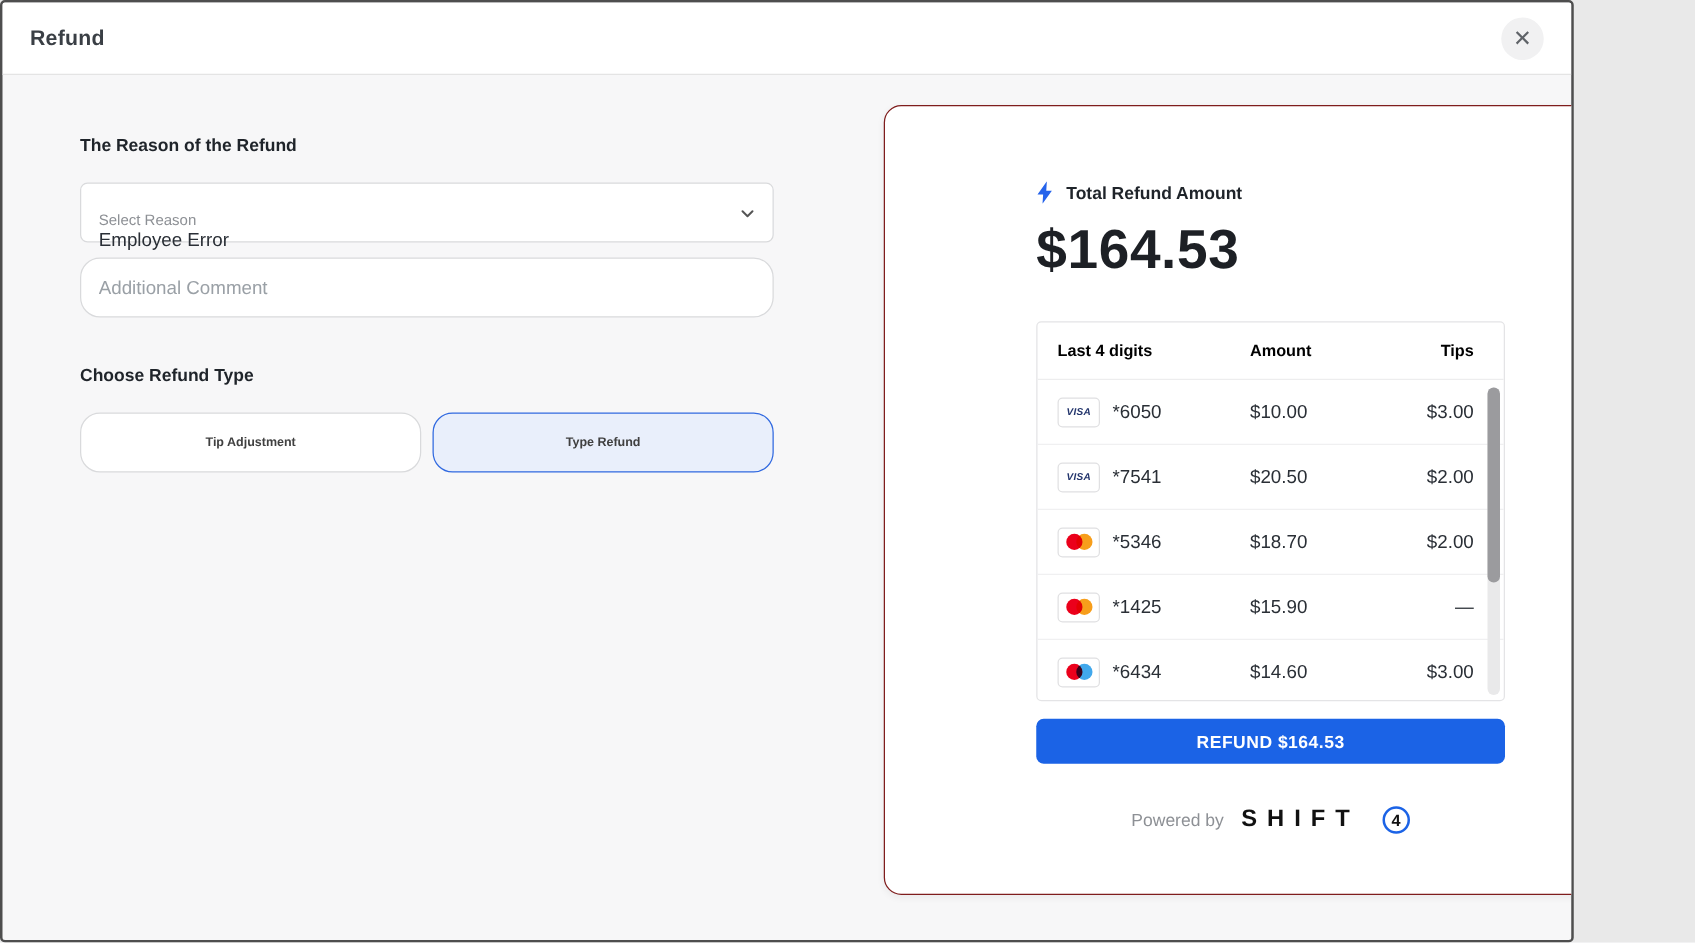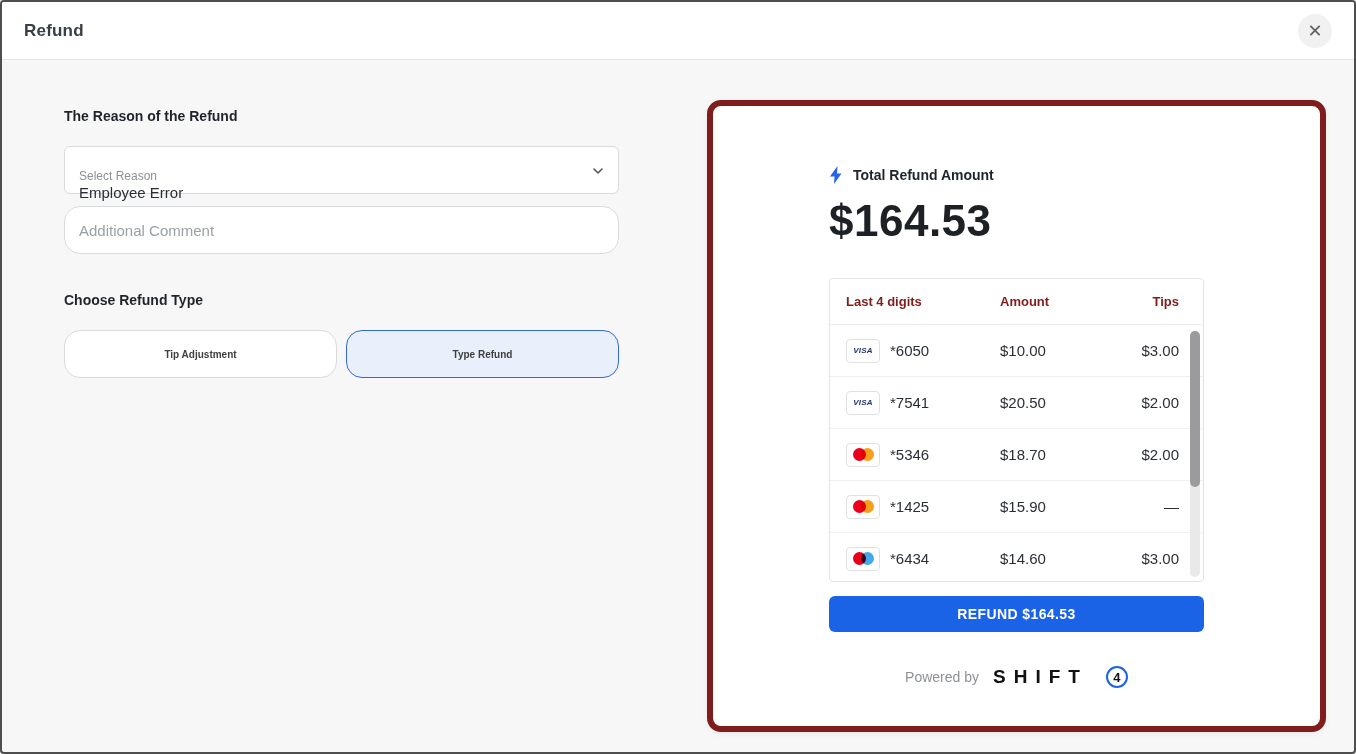--- a/index.html
+++ b/index.html
@@ -1,20 +1,20 @@
 <!DOCTYPE html>
 <html><head>
 <meta charset="utf-8">
 <style>
   * { margin:0; padding:0; box-sizing:border-box; }
   html,body { width:1356px; height:754px; }
   body { font-family:"Liberation Sans","DejaVu Sans",sans-serif; background:#e9e9e9; }
 
   .frame {
-    position:relative; width:1356px; height:754px;
+    position:relative; width:1259px; height:754px;
     border:2px solid #4e4e4e; border-radius:4px;
     background:#f7f7f8; overflow:hidden;
   }
 
   
   .header {
     position:relative; height:58px; background:#ffffff;
     border-bottom:1px solid #e4e4e4;
     display:flex; align-items:center; padding:0 22px;
   }
@@ -53,37 +53,37 @@
   .type-row { margin-top:22px; display:flex; gap:9px; }
   .type-btn {
     flex:1; height:48px; background:#fff; border:1px solid #d9dadc;
     border-radius:16px; font-family:inherit; font-size:10px; font-weight:bold;
     color:#404040; cursor:pointer;
   }
   .type-btn.selected { background:#e9effb; border:1px solid #3069e0; }
 
   
   .summary-card {
-    position:absolute; left:705px; top:40px; width:619px; height:632px;
-    background:#fff; border:6px solid #7f1d1d; border-radius:14px;
+    position:absolute; left:705px; top:24px; width:619px; height:632px;
+    background:#fff; border:1px solid #7f1d1d; border-radius:14px;
     box-shadow:0 2px 6px rgba(0,0,0,.05);
   }
   .card-inner { width:375px; margin:0 auto; padding-top:60px; }
   .total-row { display:flex; align-items:center; gap:10px; }
   .bolt { width:14px; height:18px; color:#2563eb; }
   .total-label { font-size:14px; font-weight:bold; color:#1f242a; }
   .amount { margin-top:12px; font-size:44px; font-weight:600; color:#1d2025; letter-spacing:.5px; }
 
   .card-table {
     position:relative; margin-top:32px; height:304px;
     border:1px solid #e4e4e6; border-radius:4px; background:#fff; overflow:hidden;
   }
   .t-head {
     display:flex; align-items:center; height:46px;
-    border-bottom:1px solid #ededee; font-size:13px; font-weight:bold; color:#7f1d1d;
+    border-bottom:1px solid #ededee; font-size:13px; font-weight:bold; color:#000000;
   }
   .t-row {
     display:flex; align-items:center; height:52px;
     border-bottom:1px solid #f0f0f1; font-size:15px; color:#2a2f36;
   }
   .col-last4 { width:170px; padding-left:16px; display:flex; align-items:center; gap:10px; }
   .col-amount { width:110px; }
   .col-tips { flex:1; text-align:right; padding-right:24px; }
 
   .card-icon {

